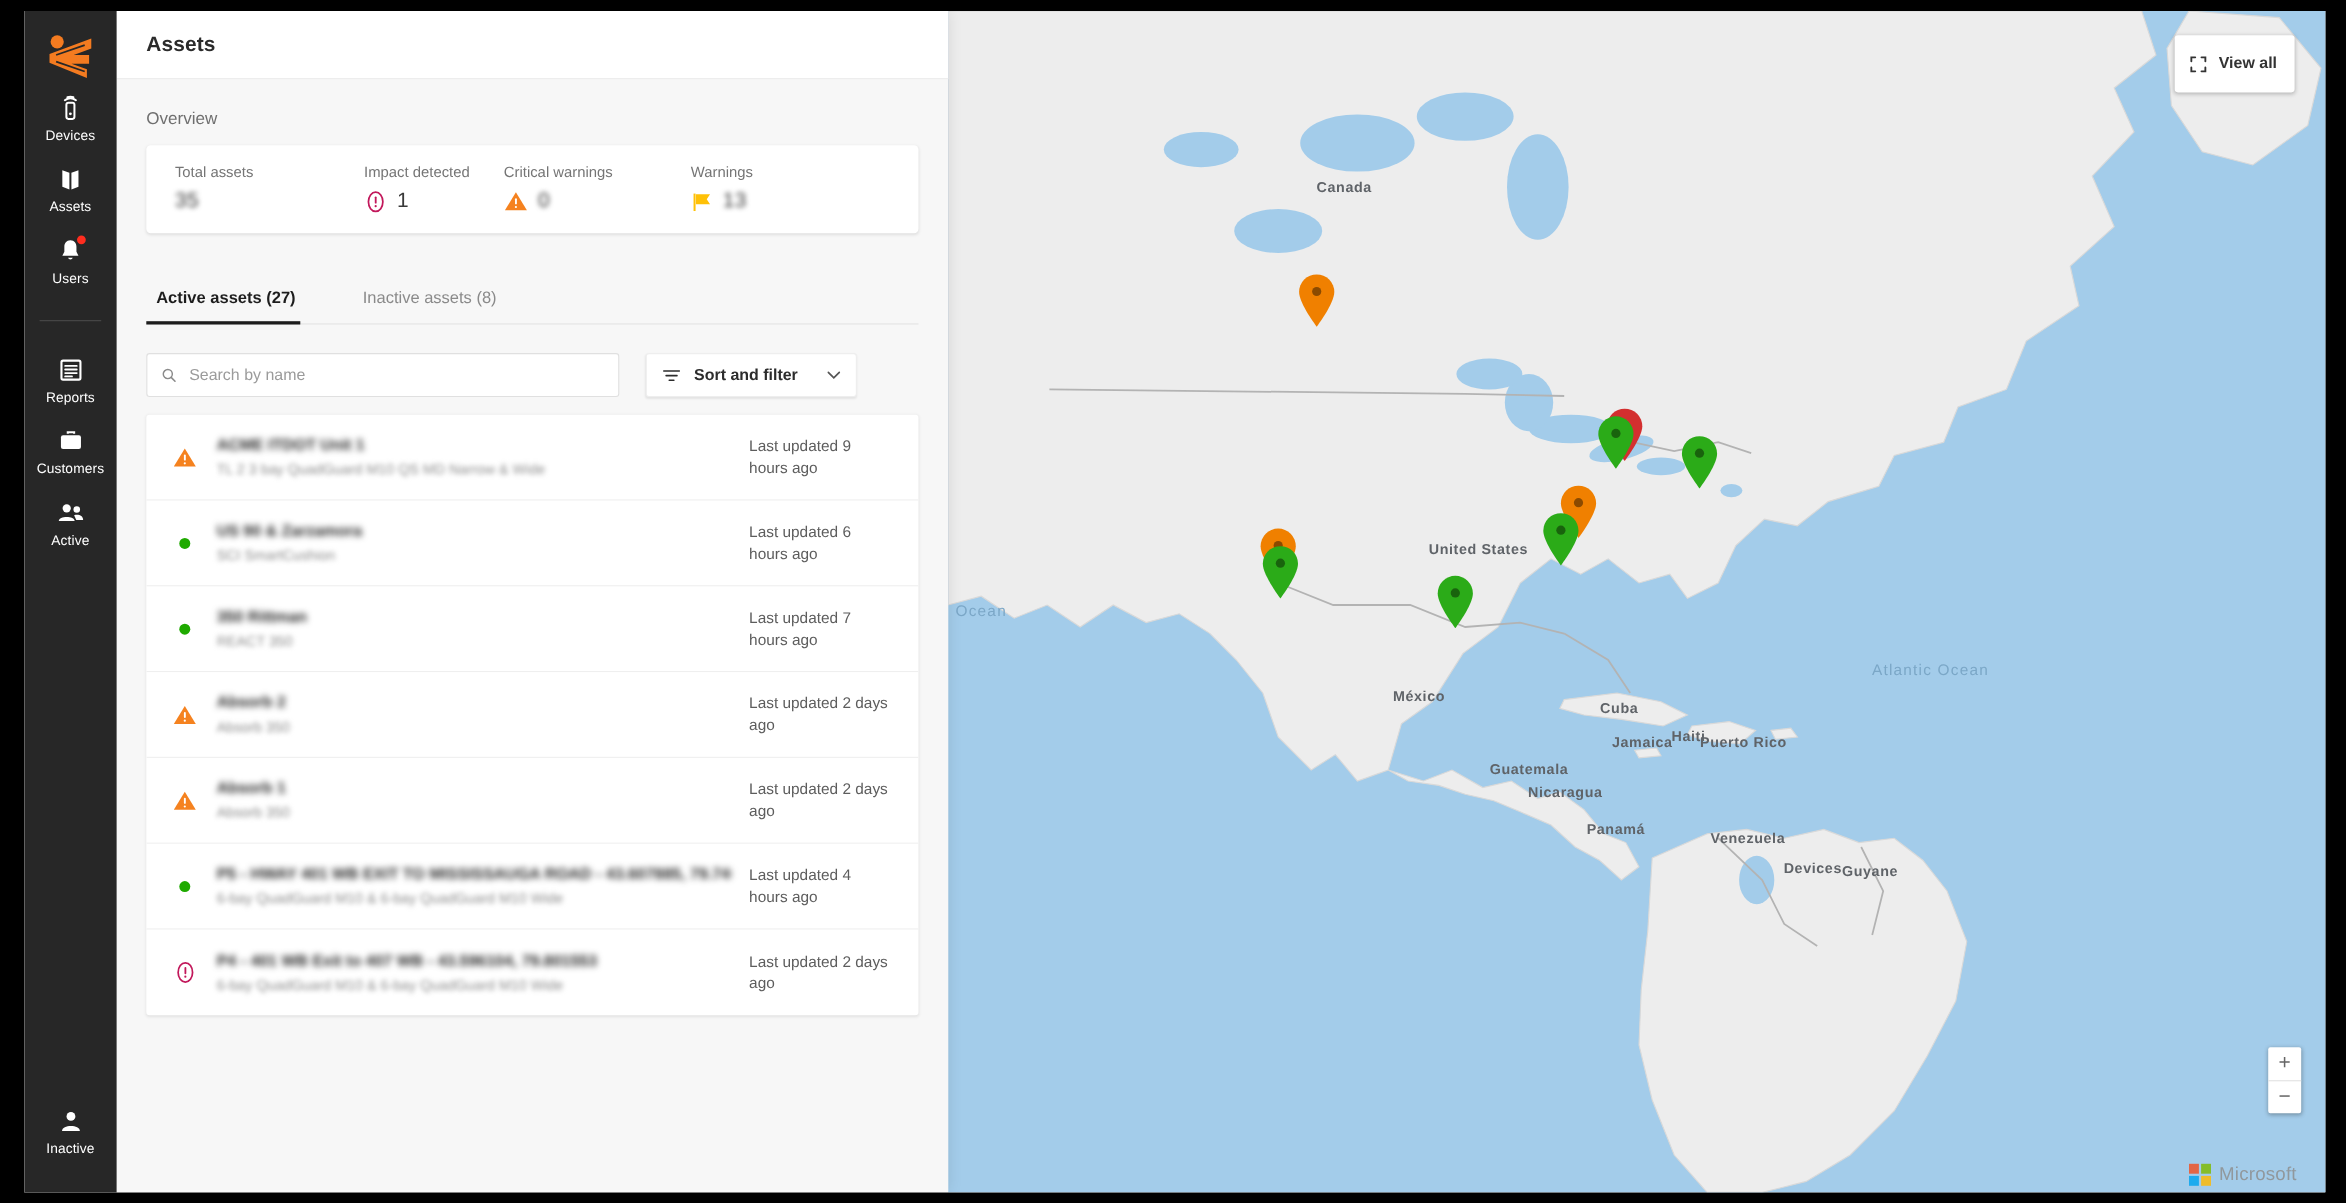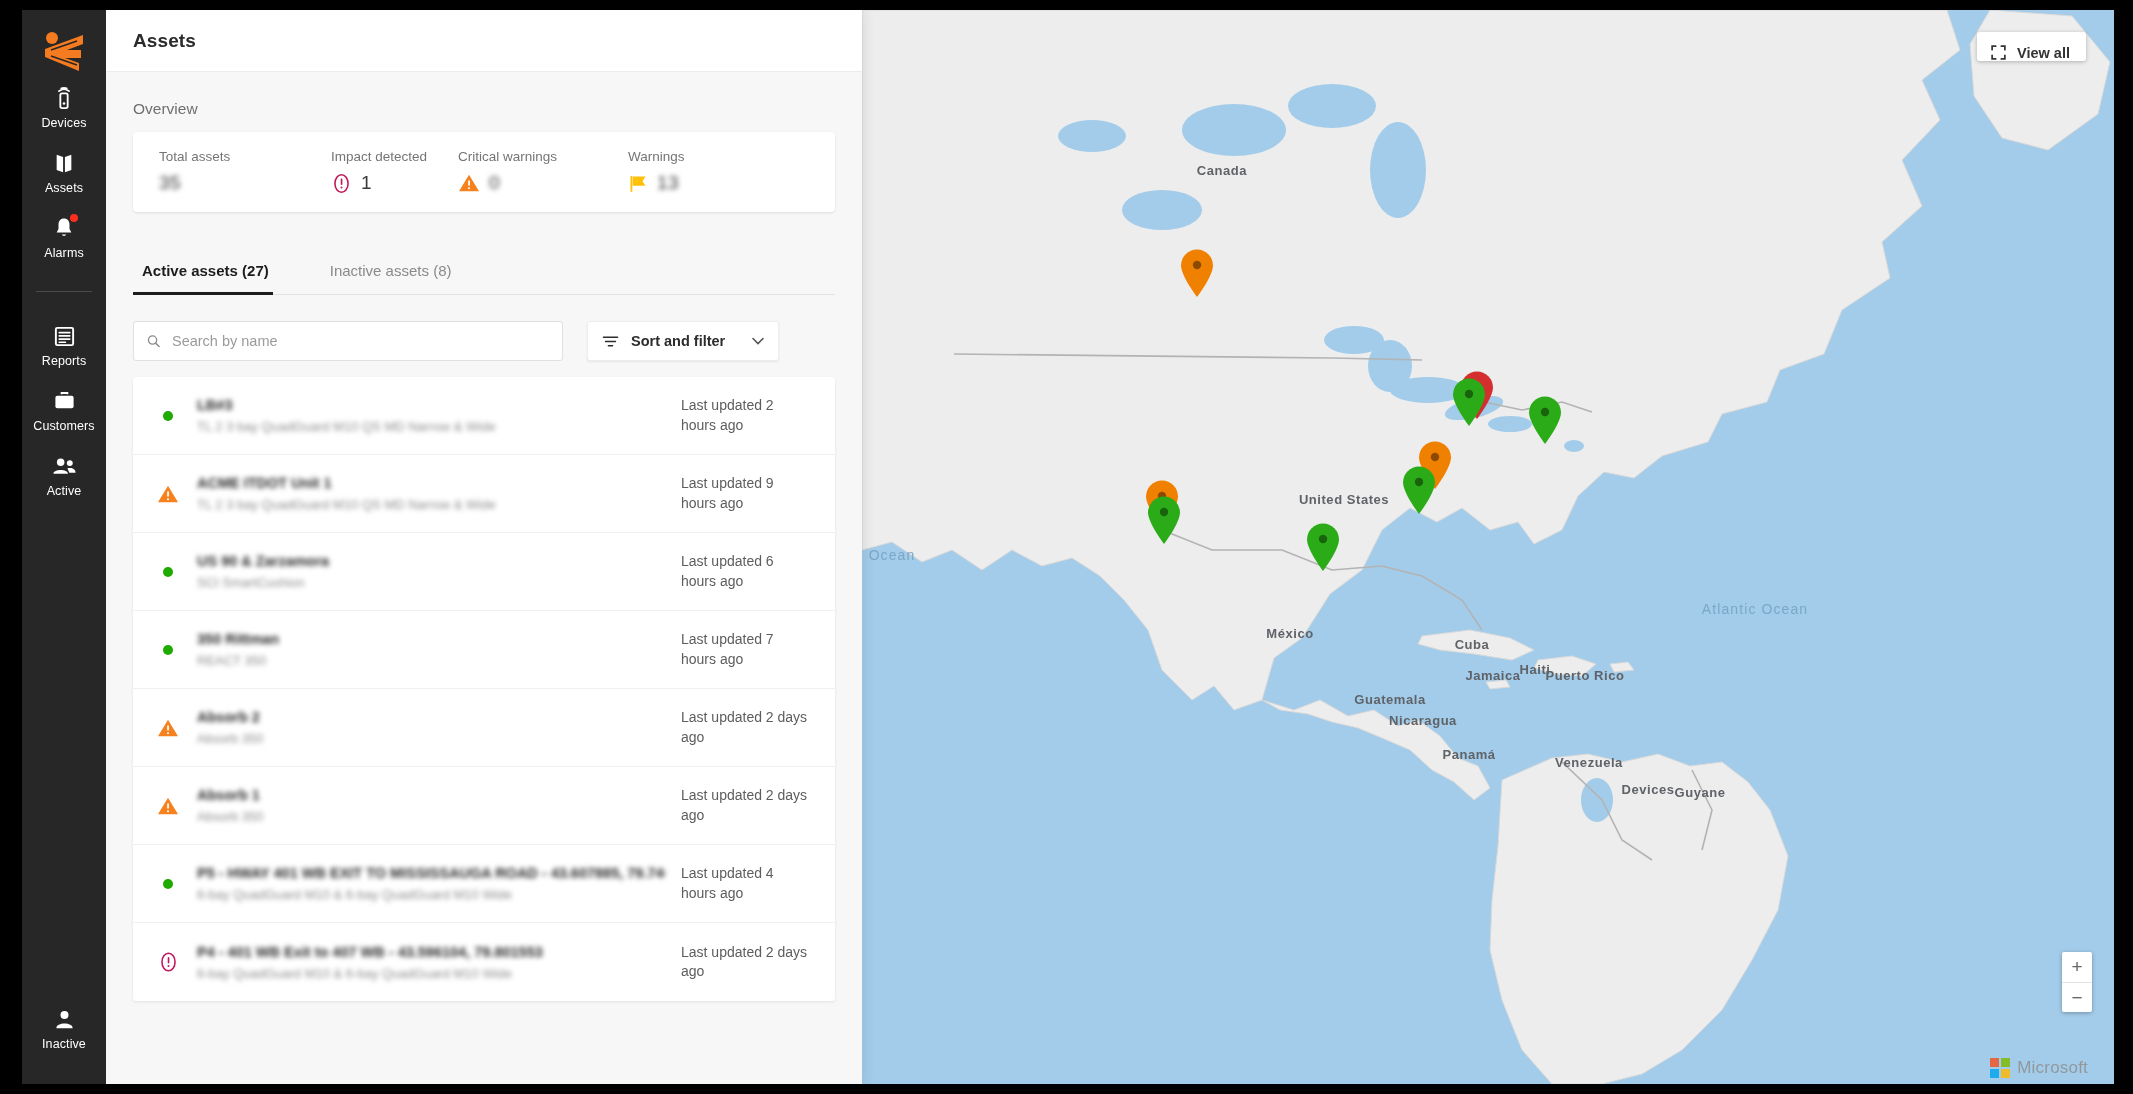--- a/index.html
+++ b/index.html
@@ -333,26 +333,26 @@
     font-size: 14px;
   }
   .pin {
     position: absolute;
     width: 38px; height: 50px;
     transform: translate(-50%, -100%);
   }
   .viewall {
     position: absolute;
     right: 28px; top: 22px;
-    height: 29px;
+    height: 52px;
     background: #fff;
     border-radius: 3px;
     box-shadow: 0 1px 4px rgba(0,0,0,.25);
     display: flex;
-    align-items: flex-end;
+    align-items: center;
     gap: 10px;
     padding: 0 16px 0 13px;
     cursor: pointer;
     z-index: 10;
   }
   .viewall span {
     font-size: 14.5px;
     font-weight: bold;
     color: #333;
   }
@@ -614,30 +614,20 @@
           <span class="sf-label">Sort and filter</span>
           <svg width="12" height="8" viewBox="0 0 12 8">
             <path d="M1 1.5 L6 6.5 L11 1.5" fill="none" stroke="#555" stroke-width="1.6" stroke-linecap="round"></path>
           </svg>
         </div>
       </div>
 
       <div class="list" id="asset-list">
               <div class="row">
                 <div class="st">
-                  <span class="dot-green"></span>
-                </div>
-                <div class="txt">
-                  <div class="name">LB#3</div>
-                  <div class="sub">TL 2 3 bay QuadGuard M10 QS MD Narrow &amp; Wide</div>
-                </div>
-                <div class="upd">Last updated 2 hours ago</div>
-              </div>
-              <div class="row">
-                <div class="st">
                   <svg width="22" height="20" viewBox="0 0 24 22">
                     <path d="M12 2 L23 20 H1 Z" fill="#f5821f"></path>
                     <rect x="11.1" y="8" width="1.9" height="6" rx=".9" fill="#fff"></rect>
                     <circle cx="12" cy="16.7" r="1.1" fill="#fff"></circle>
                   </svg>
                 </div>
                 <div class="txt">
                   <div class="name">ACME ITDOT Unit 1</div>
                   <div class="sub">TL 2 3 bay QuadGuard M10 QS MD Narrow &amp; Wide</div>
                 </div>
@@ -753,21 +743,21 @@
       </div>
 
       <div class="nav-item">
         <span class="ico">
           <svg width="22" height="24" viewBox="0 0 24 26">
             <path d="M12 2.5 C8 2.5 6 5.5 6 9 V14 L4 18 H20 L18 14 V9 C18 5.5 16 2.5 12 2.5 Z" fill="#fff"></path>
             <path d="M9.6 20 A2.6 2.6 0 0 0 14.4 20 Z" fill="#fff"></path>
           </svg>
           <i class="alarm-dot"></i>
         </span>
-        <span class="lbl">Alarms</span>
+        <span class="lbl">Users</span>
       </div>
     </div>
 
     <div class="nav-sep"></div>
 
     <div class="nav-group">
       <div class="nav-item">
         <span class="ico">
           <svg width="23" height="23" viewBox="0 0 24 24">
             <rect x="3" y="3" width="18" height="18" rx="1.5" fill="none" stroke="#fff" stroke-width="2"></rect>

